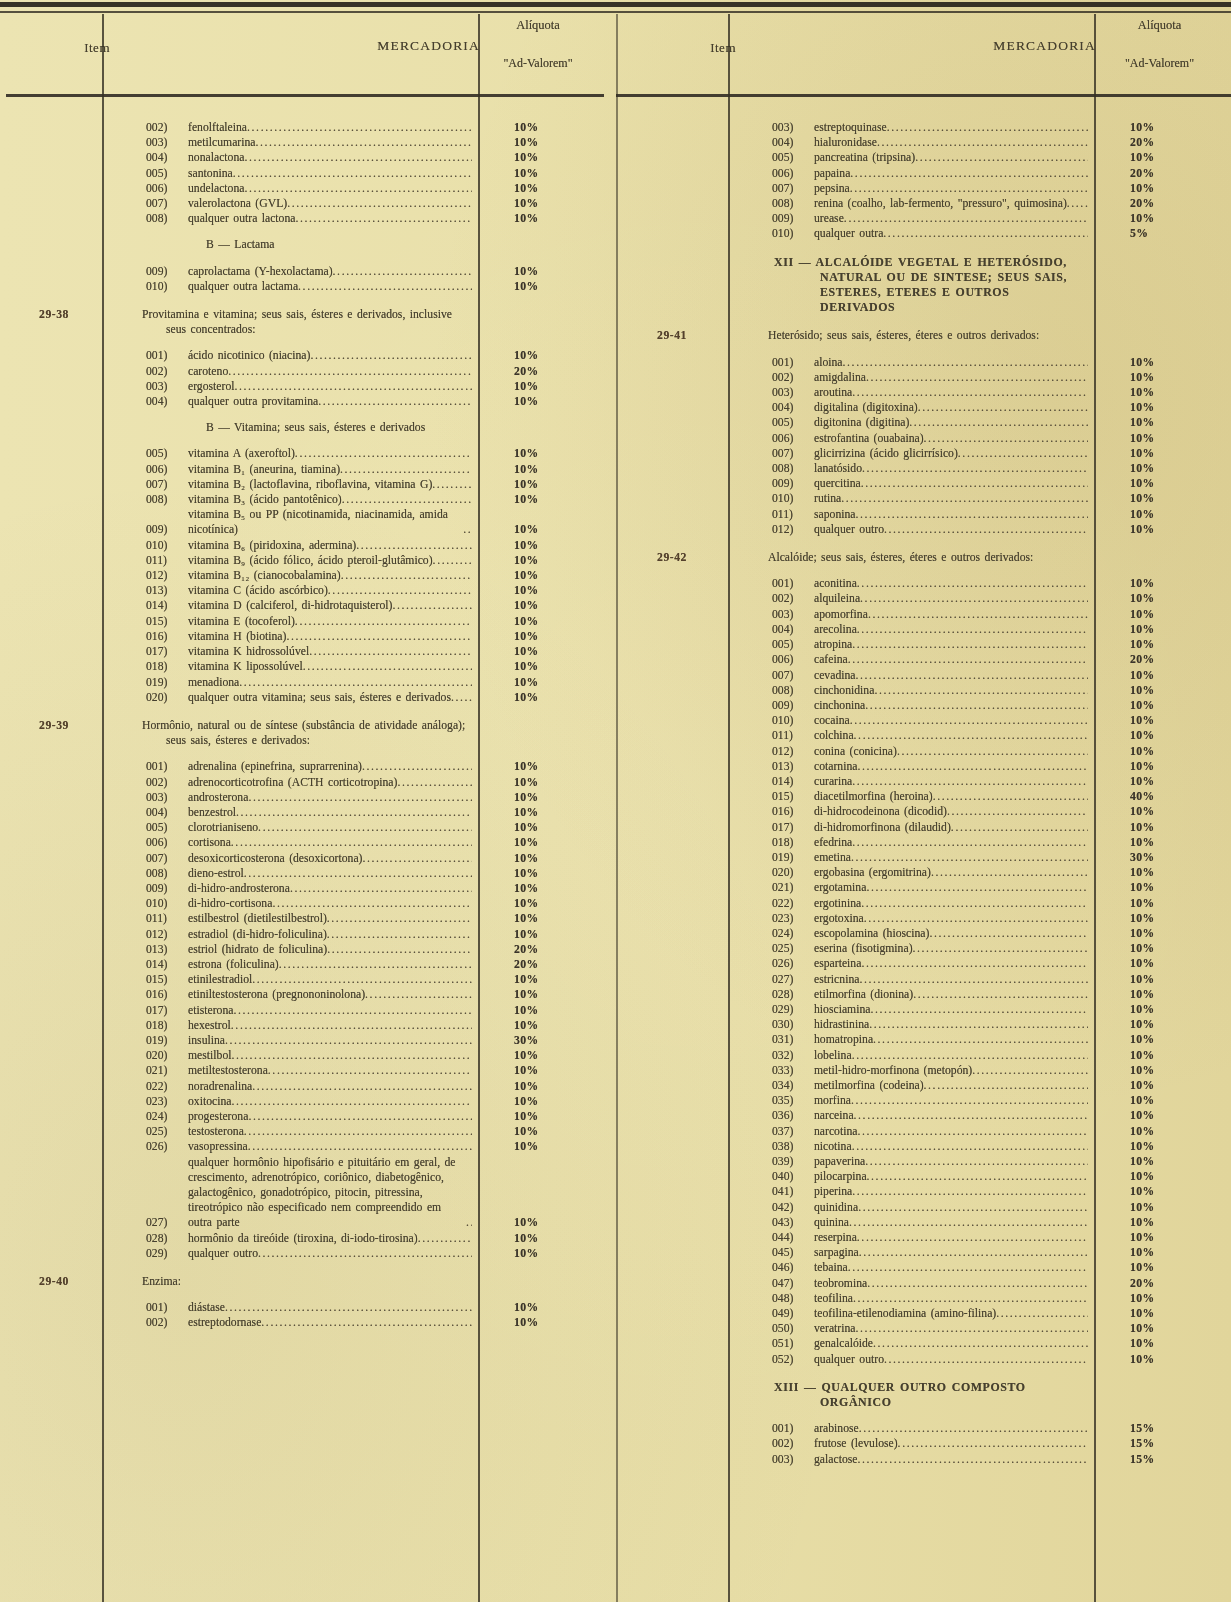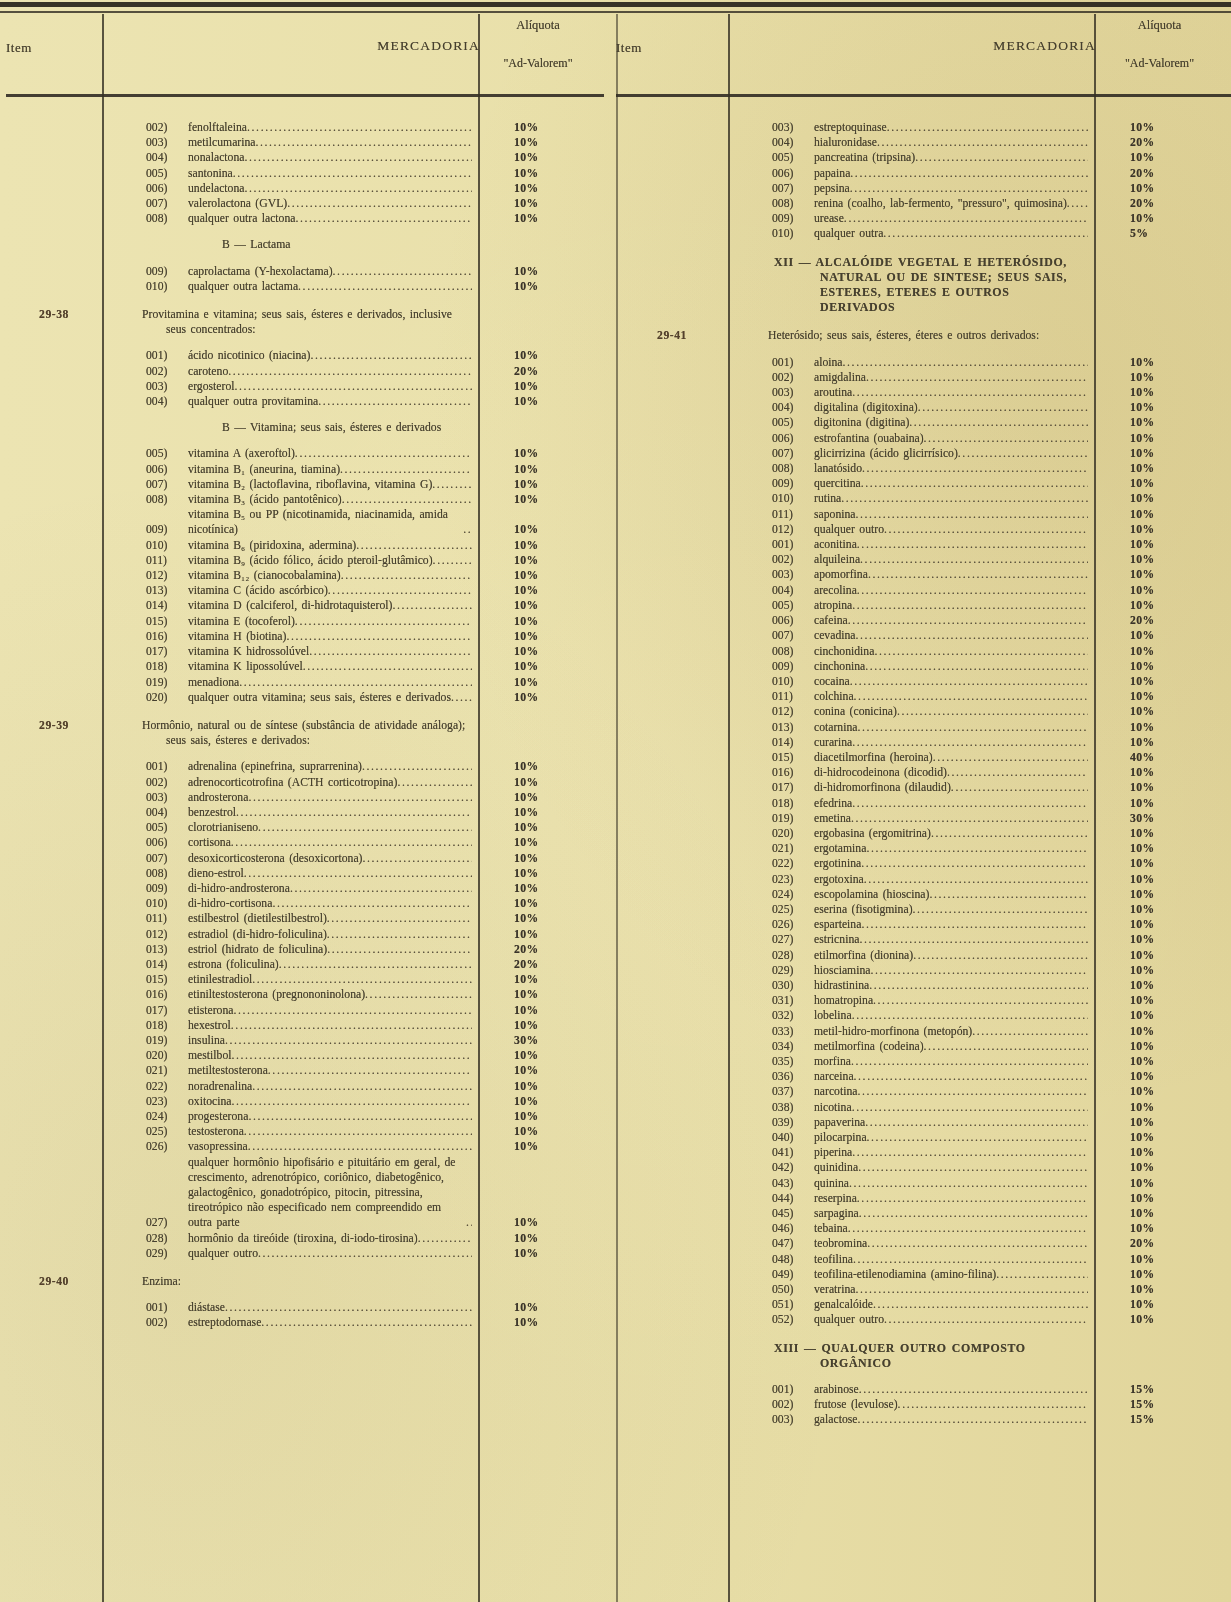--- a/index.html
+++ b/index.html
@@ -20,40 +20,40 @@
   .table{position:absolute;top:14px;bottom:0;}
   #t-left{left:6px;width:598px;--item:96px;--aliq:124px;}
   #t-right{left:616px;width:615px;--item:112px;--aliq:135px;}
 
   .vline{position:absolute;top:0;bottom:0;width:2px;background:#352f23;opacity:.8;}
   .vl-a{left:var(--item);}
   .vl-b{right:var(--aliq);}
   .vl-edge{left:0;opacity:.55;}
 
   .hd{position:absolute;top:0;left:0;right:0;height:78px;}
-  .hd-item{position:absolute;top:26px;left:0;width:var(--item);text-align:left;font-size:13px;letter-spacing:.5px;}
+  .hd-item{position:absolute;top:26px;left:8px;width:var(--item);text-align:right;font-size:13px;letter-spacing:.5px;}
   .hd-merc{position:absolute;top:24px;left:var(--item);right:var(--aliq);text-align:right;font-size:13.5px;letter-spacing:1.2px;}
   .hd-aliq1{position:absolute;top:4px;right:4px;width:var(--aliq);text-align:center;font-size:12.5px;}
   .hd-aliq2{position:absolute;top:42px;right:4px;width:var(--aliq);text-align:center;font-size:12px;}
   .hrule{position:absolute;top:80px;left:0;right:0;height:3px;background:#2c2720;opacity:.88;}
 
   .tbody{position:absolute;top:84px;left:0;right:0;bottom:0;padding-top:22px;
          font-size:11.7px;line-height:15.2px;word-spacing:1.5px;}
 
   .brow{display:flex;align-items:flex-end;}
   .ci{flex:none;width:var(--item);text-align:center;font-weight:bold;color:#54402c;letter-spacing:.5px;}
   .cm{flex:1;min-width:0;display:flex;align-items:flex-end;padding:0 8px 0 44px;box-sizing:border-box;}
   .code{flex:none;width:42px;}
   .nm{flex:0 1 auto;}
   .dots{flex:1 1 10px;min-width:6px;overflow:hidden;white-space:nowrap;color:#574f3c;letter-spacing:1.6px;}
   .dots::after{content:"...................................................................................................................................";}
   .cv{flex:none;width:var(--aliq);padding-left:34px;box-sizing:border-box;font-weight:bold;color:#3a342a;letter-spacing:.4px;}
 
   .t-s{margin:11px 0;}
-  .t-s .cm{display:block;padding-left:16px;text-indent:104px;}
+  .t-s .cm{display:block;padding-left:0;text-indent:104px;}
   .t-sec{margin:13px 0 11px;align-items:flex-start;}
   .t-sec .cm{display:block;padding-left:64px;text-indent:-24px;}
   .t-rom{margin:13px 16px 11px;}
   .t-rom .cm{display:block;padding-left:76px;text-indent:-46px;font-weight:bold;letter-spacing:.6px;font-size:11.9px;}
 </style>
 </head>
 <body>
 
 <div class="toprule1"></div>
 <div class="toprule2"></div>
@@ -832,20 +832,25 @@
       </div>
       <div class="brow t-r">
         <div class="ci"></div>
         <div class="cm">
           <div class="code">012)</div>
           <div class="nm">qualquer outro</div>
           <div class="dots"></div>
         </div>
         <div class="cv">10%</div>
       </div>
+      <div class="brow t-sec">
+        <div class="ci">29-42</div>
+        <div class="cm">Alcalóide; seus sais, ésteres, éteres e outros derivados:</div>
+        <div class="cv"></div>
+      </div>
       <div class="brow t-r">
         <div class="ci"></div>
         <div class="cm">
           <div class="code">001)</div>
           <div class="nm">aconitina</div>
           <div class="dots"></div>
         </div>
         <div class="cv">10%</div>
       </div>
       <div class="brow t-r">

